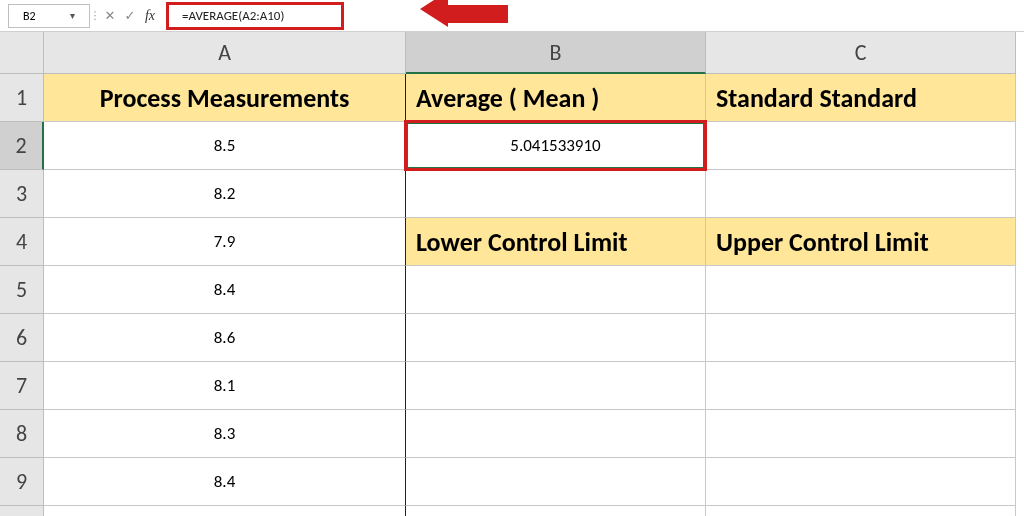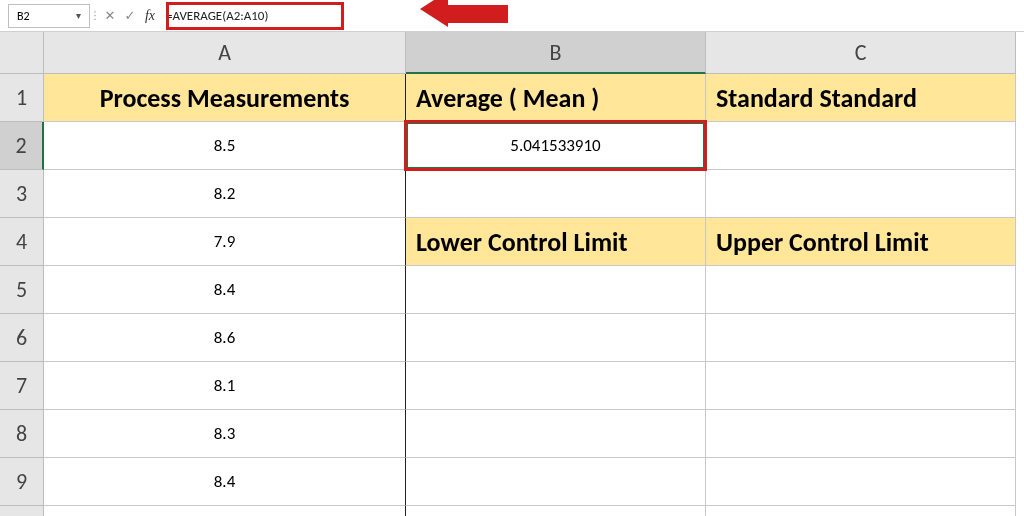--- a/index.html
+++ b/index.html
@@ -19,41 +19,41 @@
       padding: 0 8px;
       font-size: 13px;
       position: relative;
     }
     .name-box {
       width: 82px;
       height: 24px;
       border: 1px solid #c0c0c0;
       display: flex;
       align-items: center;
-      padding: 0 8px;
+      padding: 0 14px;
       font-size: 12px;
       justify-content: space-between;
       background: #fff;
     }
     .name-box .chev { font-size: 10px; color: #555; }
     .fb-divider { width: 6px; height: 20px; display: flex; align-items: center; justify-content: center; color: #999; font-size: 11px; margin: 0 2px; }
     .fb-icon { width: 20px; height: 20px; display: flex; align-items: center; justify-content: center; color: #888; font-size: 13px; }
     .fb-icon.fx { font-style: italic; font-family: 'Times New Roman', serif; color: #333; font-size: 14px; }
     .formula-input-wrap {
       flex: 1;
       position: relative;
       height: 24px;
       display: flex;
       align-items: center;
       margin-left: 6px;
     }
     .formula-input {
       height: 24px;
       line-height: 24px;
-      padding: 0 0;
+      padding: 0 16px;
       font-size: 13px;
       color: #222;
       white-space: nowrap;
     }
     .formula-highlight {
       position: absolute;
       left: 0;
       top: -2px;
       width: 178px;
       height: 28px;

